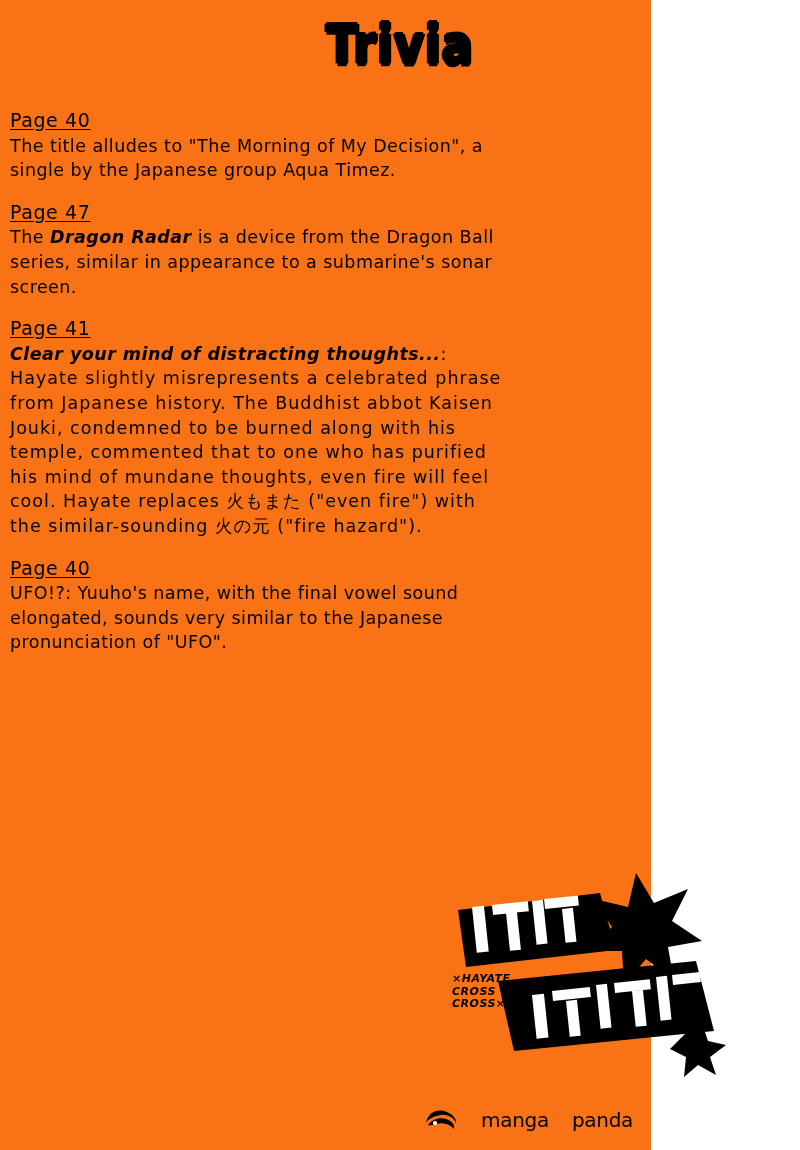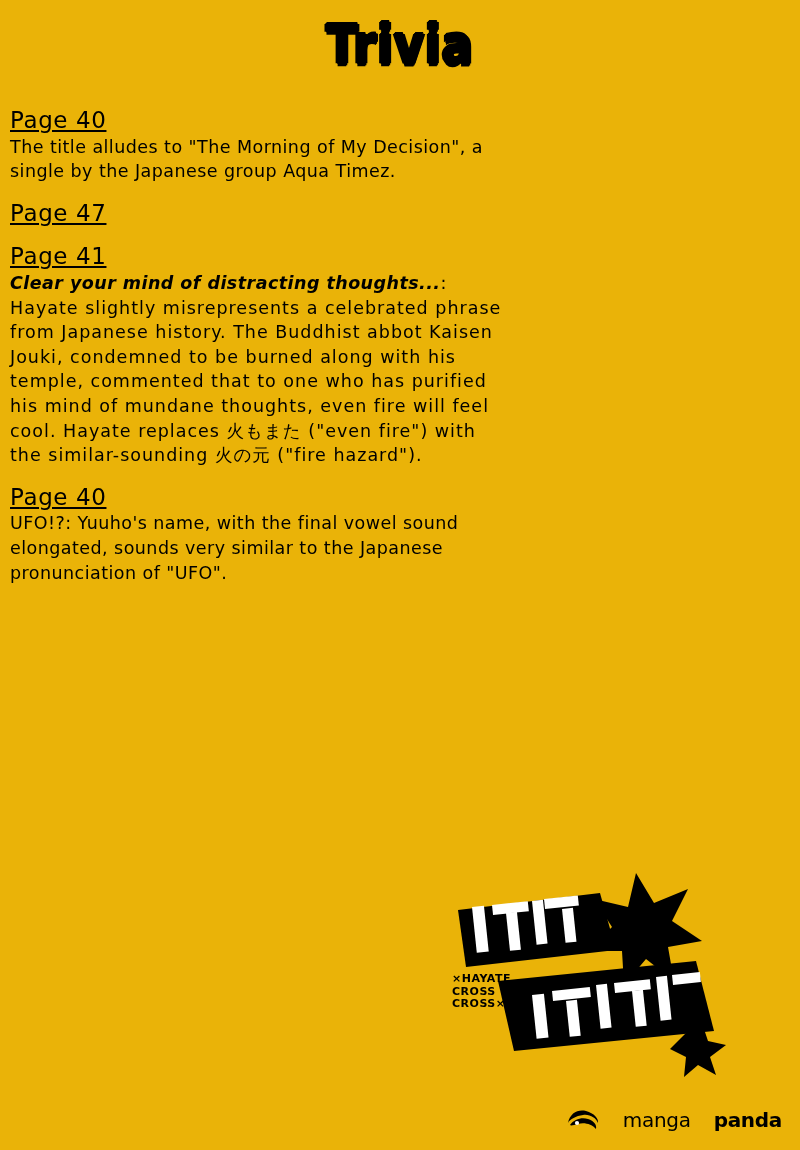--- a/index.html
+++ b/index.html
@@ -11,23 +11,23 @@
     width: 800px;
     height: 1150px;
     position: relative;
     font-family: "DejaVu Sans", sans-serif;
     color: #000000;
     overflow: hidden;
   }
 
   .page {
     position: relative;
-    width: 800px;
+    width: 651px;
     height: 1150px;
-    background: #eab308;
+    background: #f97316;
   }
 
   
   .title {
     position: absolute;
     top: 14px;
     left: 0;
     width: 800px;
     text-align: center;
     font-family: "DejaVu Sans", sans-serif;
@@ -55,37 +55,38 @@
     color: #000;
   }
 
   .entry { margin-bottom: 17px; }
 
   .page-head {
     display: inline-block;
     text-decoration: underline;
     text-underline-offset: 2px;
     margin-bottom: 1px;
-    font-size: 23px;
+    font-size: 19px;
     letter-spacing: 0.6px;
   }
 
   .entry-body { margin: 0; }
 
   .it { font-style: italic; font-weight: bold; }
   .it-only { }
   .jp { font-family: "DejaVu Sans", sans-serif; letter-spacing: 1px; }
 
   
   .logo-wrap {
     position: absolute;
     left: 440px;
     top: 855px;
     width: 300px;
     height: 230px;
+    font-style: italic;
   }
   .logo-svg { display: block; }
 
   .logo-sub {
     position: absolute;
     left: 12px;
     top: 118px;
     width: 74px;
     font-size: 11px;
     font-weight: bold;
@@ -100,39 +101,40 @@
     position: absolute;
     right: 18px;
     bottom: 18px;
     display: flex;
     align-items: center;
     gap: 23px;
     font-size: 20px;
     letter-spacing: -0.3px;
   }
   .brand .manga { font-weight: normal; }
-  .brand .panda { font-weight: bold; text-align: center; }
+  .brand .panda { font-weight: normal; text-align: center; }
   .panda-mark { display: block; }
 </style>
 </head>
 <body>
 
 <div class="page">
 
   <div class="title">Trivia</div>
 
   <div class="content">
 
     <div class="entry">
       <span class="page-head">Page 40</span>
       <div class="entry-body">The title alludes to "The Morning of My Decision", a single by the Japanese group Aqua Timez.</div>
     </div>
 
     <div class="entry">
       <span class="page-head">Page 47</span>
+      <div class="entry-body"><span>The </span><span class="it">Dragon Radar</span><span> is a device from the Dragon Ball series, similar in appearance to a submarine's sonar screen.</span></div>
     </div>
 
     <div class="entry">
       <span class="page-head">Page 41</span>
       <div class="entry-body"><span class="it">Clear your mind of distracting thoughts...</span><span class="jp">: Hayate slightly misrepresents a celebrated phrase from Japanese history. The Buddhist abbot Kaisen Jouki, condemned to be burned along with his temple, commented that to one who has purified his mind of mundane thoughts, even fire will feel cool. Hayate replaces 火もまた ("even fire") with the similar-sounding 火の元 ("fire hazard").</span></div>
     </div>
 
 
     <div class="entry">
       <span class="page-head">Page 40</span>

